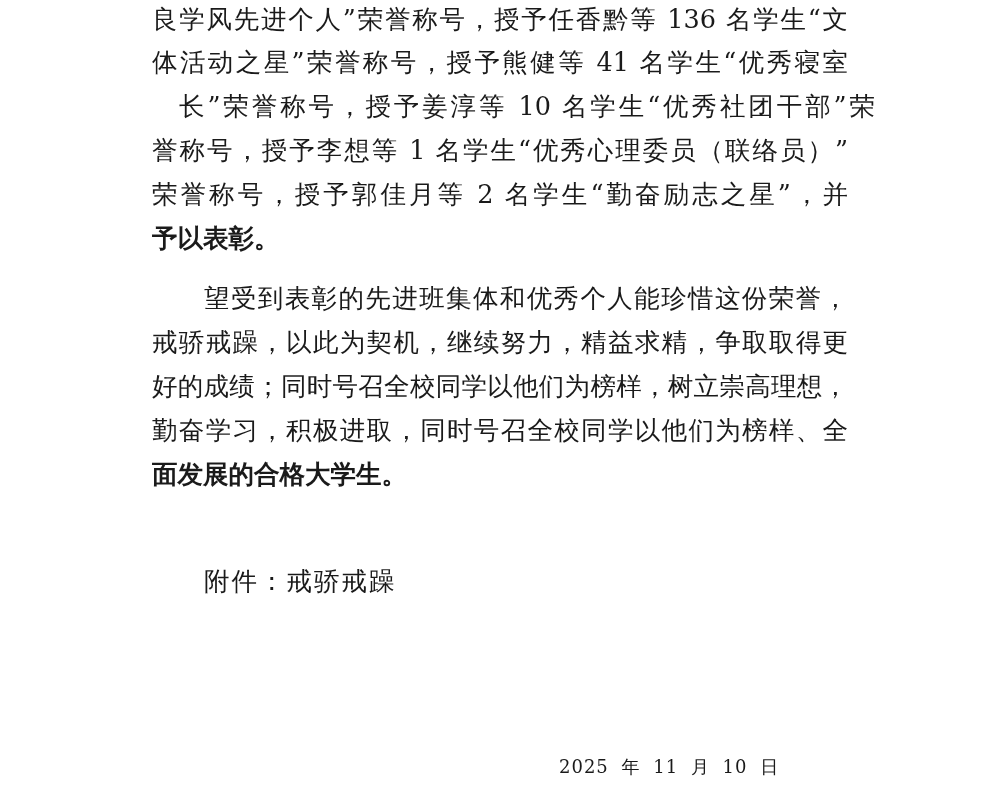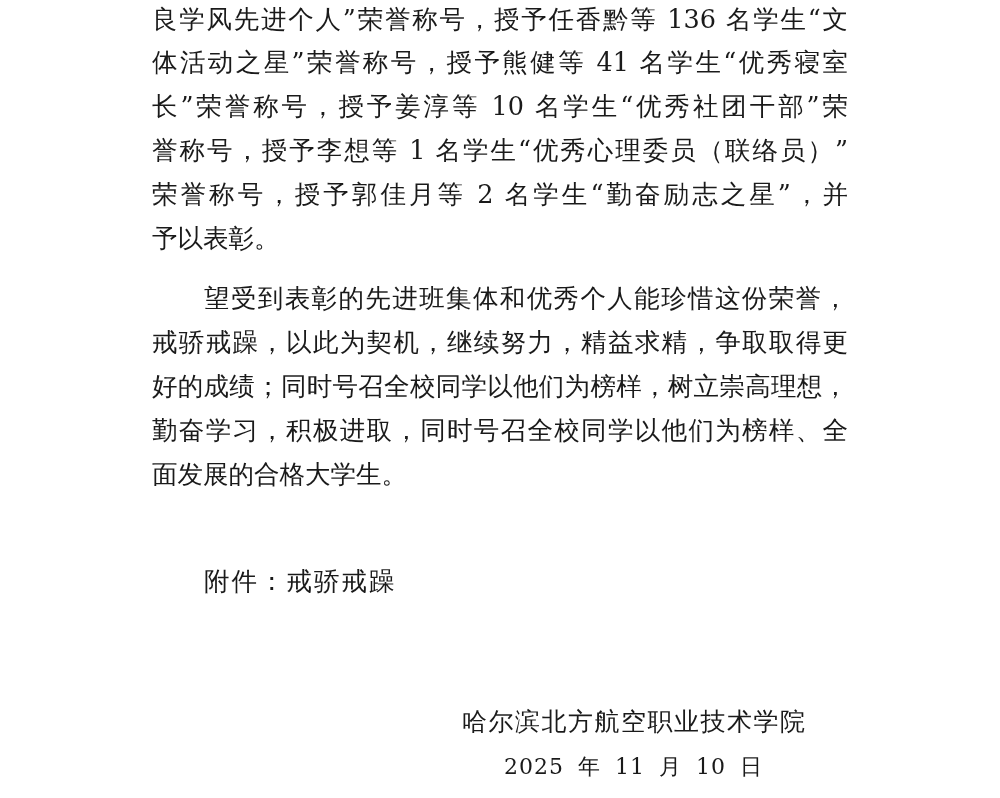--- a/index.html
+++ b/index.html
@@ -28,20 +28,21 @@
       height: 30px;
       font-size: 25.5px;
       line-height: 30px;
       white-space: nowrap;
       text-align: justify;
       text-align-last: justify;
       letter-spacing: 0;
     }
     .line.last {
       text-align-last: left;
+      font-weight: bold;
     }
     .indent { left: 204px; width: 644px; }
     .attachment {
       position: absolute;
       left: 204px;
       top: 566px;
       font-size: 25.5px;
       line-height: 30px;
       white-space: nowrap;
       letter-spacing: 2px;
@@ -50,49 +51,48 @@
       position: absolute;
       left: 462px;
       top: 707px;
       font-size: 25px;
       line-height: 30px;
       white-space: nowrap;
       letter-spacing: 1.5px;
     }
     .sig-date {
       position: absolute;
-      left: 504px;
+      left: 559px;
       top: 752px;
-      font-size: 22px;
+      font-size: 18px;
       line-height: 30px;
       white-space: nowrap;
       letter-spacing: 1px;
       word-spacing: 6px;
     }
   </style>
 </head>
 <body>
 
 <div class="page">
 
   <div>
     <div class="line" style="top:4px;">良学风先进个人”荣誉称号，授予任香黔等 136 名学生“文</div>
     <div class="line" style="top:47px;">体活动之星”荣誉称号，授予熊健等 41 名学生“优秀寝室</div>
-    <div class="line" style="top:91px;">长”荣誉称号，授予姜淳等 10 名学生“优秀社团干部”荣</div>
+    <div class="line" style="top:91px;margin-left:27px;">长”荣誉称号，授予姜淳等 10 名学生“优秀社团干部”荣</div>
     <div class="line" style="top:135px;">誉称号，授予李想等 1 名学生“优秀心理委员（联络员）”</div>
     <div class="line" style="top:179px;">荣誉称号，授予郭佳月等 2 名学生“勤奋励志之星”，并</div>
     <div class="line last" style="top:223px;">予以表彰。</div>
   </div>
 
   <div>
     <div class="line indent" style="top:283px;">望受到表彰的先进班集体和优秀个人能珍惜这份荣誉，</div>
     <div class="line" style="top:327px;">戒骄戒躁，以此为契机，继续努力，精益求精，争取取得更</div>
     <div class="line" style="top:371px;">好的成绩；同时号召全校同学以他们为榜样，树立崇高理想，</div>
     <div class="line" style="top:415px;">勤奋学习，积极进取，同时号召全校同学以他们为榜样、全</div>
     <div class="line last" style="top:459px;">面发展的合格大学生。</div>
   </div>
 
   <div class="attachment">附件：戒骄戒躁</div>
 
-  <div class="sig-org">哈尔滨北方航空职业技术学院</div>
   <div class="sig-date">2025 年 11 月 10 日</div>
 
 </div>
 
 </body></html>

